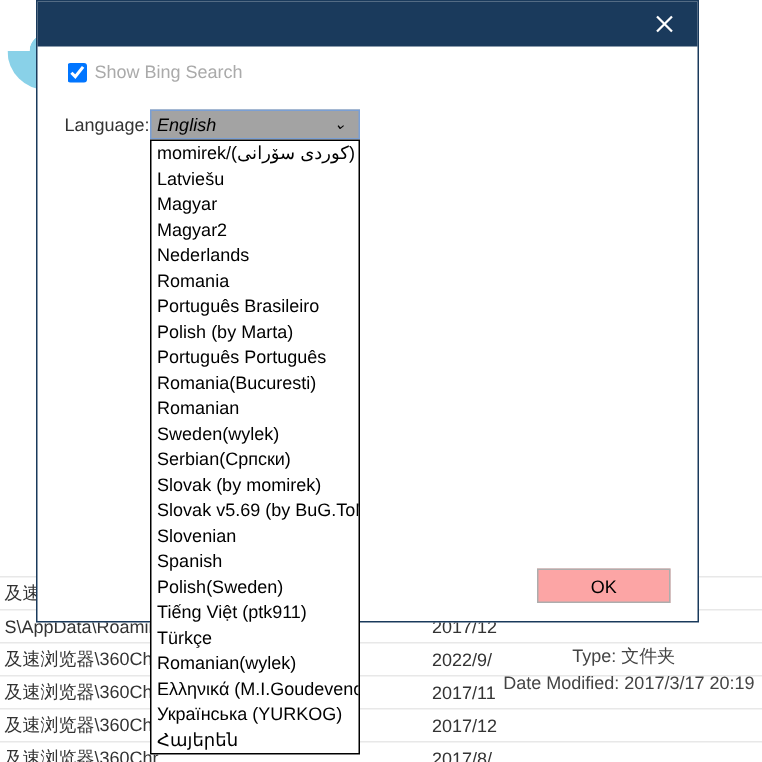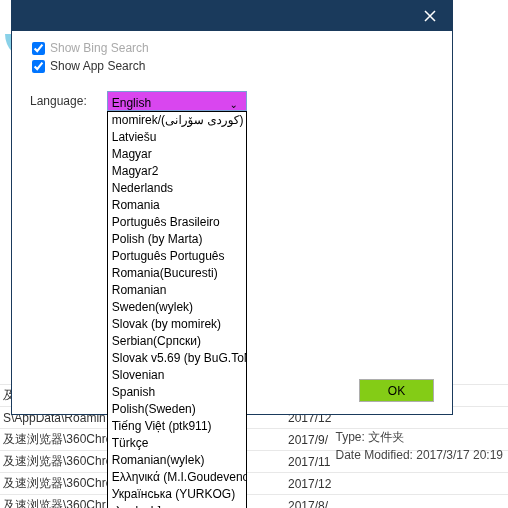--- a/index.html
+++ b/index.html
@@ -4,56 +4,56 @@
   <style>
     * { margin: 0; padding: 0; box-sizing: border-box; font-family: "Segoe UI", Tahoma, sans-serif; font-size: 12px; }
     body { width: 508px; height: 508px; background: #fff; overflow: hidden; position: relative; }
     
     .watermark { position: absolute; top: 8px; left: 5px; z-index: 1; pointer-events: none; }
     .watermark-logo { display: inline-block; width: 52px; height: 52px; border-radius: 50%; background: radial-gradient(circle, #3bb3d9 30%, transparent 31%), conic-gradient(#3bb3d9 0deg 90deg, transparent 90deg 180deg, #3bb3d9 180deg 270deg, transparent 270deg); opacity: 0.6; vertical-align: top; }
     .watermark-text { display: inline-block; vertical-align: top; margin-left: 4px; }
     .watermark-cn { color: #b8d9d0; font-size: 26px; font-weight: bold; font-family: "SimHei", sans-serif; letter-spacing: 1px; }
     .watermark-url { color: #4a9b4a; font-size: 15px; font-family: "Courier New", monospace; letter-spacing: 1px; }
     
-    .dialog { position: absolute; top: 0; left: 11px; width: 442px; height: 415px; background: #fff; border: 1px solid #1a3a5c; z-index: 10; }
+    .dialog { position: absolute; top: 0; left: 24px; width: 442px; height: 415px; background: #fff; border: 1px solid #1a3a5c; z-index: 10; }
     .titlebar { height: 30px; background: #1a3a5c; display: flex; justify-content: flex-end; }
     .close-btn { width: 45px; height: 30px; display: flex; align-items: center; justify-content: center; color: #fff; font-size: 16px; cursor: pointer; }
     .close-btn svg { width: 12px; height: 12px; }
     
     .dialog-body { padding: 10px 18px; position: relative; }
     .checkbox-row { display: flex; align-items: center; margin-bottom: 4px; margin-left: 2px; }
     .checkbox-row input { margin-right: 5px; width: 13px; height: 13px; }
     .checkbox-row label { color: #333; }
     .checkbox-row.dim label { color: #aaa; }
     
     .lang-row { margin-top: 18px; display: flex; align-items: flex-start; }
-    .lang-label { margin-right: 20px; margin-top: 3px; color: #333; }
+    .lang-label { margin-right: 0; margin-top: 3px; color: #333; }
     .combo { position: relative; width: 140px; }
-    .combo-display { border: 1px solid #7a9fd4; height: 20px; display: flex; align-items: flex-end; padding: 0 4px; background: #d946ef; justify-content: space-between; cursor: pointer; }
+    .combo-display { border: 1px solid #7a9fd4; height: 20px; display: flex; align-items: center; padding: 0 4px; background: #a3a3a3; justify-content: space-between; cursor: pointer; font-style: italic; }
     .combo-display span { color: #000; }
     .combo-arrow { width: 16px; text-align: center; color: #555; font-size: 10px; }
     
     .dropdown { position: absolute; top: 20px; left: 0; width: 140px; max-height: 410px; background: #fff; border: 1px solid #000; overflow-y: auto; overflow-x: hidden; z-index: 100; }
     .dropdown-item { padding: 1px 4px; white-space: nowrap; cursor: pointer; color: #000; line-height: 15px; }
     .dropdown::-webkit-scrollbar { width: 17px; }
     .dropdown::-webkit-scrollbar-track { background: #f0f0f0; }
     .dropdown::-webkit-scrollbar-thumb { background: #c0c0c0; border: 1px solid #a0a0a0; }
     .dropdown::-webkit-scrollbar-button { background: #f0f0f0; height: 17px; border: 1px solid #c0c0c0; }
     
-    .ok-btn { position: absolute; right: 18px; bottom: 12px; width: 75px; height: 23px; background: #84cc16; border: 1px solid #adadad; cursor: pointer; }
+    .ok-btn { position: absolute; right: 18px; bottom: 12px; width: 89px; height: 23px; background: #fca5a5; border: 1px solid #adadad; cursor: pointer; }
     
     .bg-content { position: absolute; left: 0; top: 384px; width: 508px; z-index: 0; }
     .bg-row { display: flex; border-top: 1px solid #e8e8e8; height: 22px; align-items: center; }
     .bg-path { width: 280px; padding-left: 3px; color: #333; overflow: hidden; white-space: nowrap; }
     .bg-date { width: 80px; padding-left: 8px; color: #333; }
     
     .right-panel { position: absolute; right: 5px; top: 32px; z-index: 5; color: #444; }
     .right-top { display: flex; align-items: center; gap: 4px; }
     .edit-icon { color: #2a7ab0; cursor: pointer; }
-    .info-line { margin-top: 380px; }
+    .info-line { margin-top: 380px; margin-left: 46px; }
     .info-line2 { margin-top: 2px; }
     
     .center-watermark { position: absolute; top: 236px; left: 174px; color: rgba(100,140,180,0.12); font-size: 14px; z-index: 20; pointer-events: none; letter-spacing: 1px; }
   </style>
 </head>
 <body>
 
 <div class="watermark">
   <span class="watermark-logo"></span>
   <span class="watermark-text">
@@ -82,46 +82,42 @@
       <svg viewBox="0 0 12 12">
           <path d="M1 1 L11 11 M11 1 L1 11" stroke="#fff" stroke-width="1.5"></path>
         </svg>
     </div>
   </div>
   <div class="dialog-body">
     <div class="checkbox-row dim">
       <input type="checkbox" checked="" style="">
       <label>Show Bing Search</label>
     </div>
-    <div class="checkbox-row">
-      <input type="checkbox" checked="" style="">
-      <label>Show App Search</label>
-    </div>
     <div class="lang-row">
       <span class="lang-label">Language:</span>
       <div class="combo">
         <div class="combo-display">
           <span>English</span>
           <span class="combo-arrow">⌄</span>
         </div>
         <div class="dropdown" id="dropdown">
             <div class="dropdown-item">momirek/(کوردی سۆرانی)</div>
             <div class="dropdown-item">Latviešu</div>
             <div class="dropdown-item">Magyar</div>
             <div class="dropdown-item">Magyar2</div>
             <div class="dropdown-item">Nederlands</div>
             <div class="dropdown-item">Romania</div>
             <div class="dropdown-item">Português Brasileiro</div>
             <div class="dropdown-item">Polish (by Marta)</div>
             <div class="dropdown-item">Português Português</div>
             <div class="dropdown-item">Romania(Bucuresti)</div>
             <div class="dropdown-item">Romanian</div>
             <div class="dropdown-item">Sweden(wylek)</div>
+            <div class="dropdown-item">Serbian(Српски)</div>
             <div class="dropdown-item">Slovak (by momirek)</div>
-            <div class="dropdown-item">Serbian(Српски)</div>
             <div class="dropdown-item">Slovak v5.69 (by BuG.ToM</div>
             <div class="dropdown-item">Slovenian</div>
             <div class="dropdown-item">Spanish</div>
             <div class="dropdown-item">Polish(Sweden)</div>
             <div class="dropdown-item">Tiếng Việt (ptk911)</div>
             <div class="dropdown-item">Türkçe</div>
             <div class="dropdown-item">Romanian(wylek)</div>
             <div class="dropdown-item">Ελληνικά (M.I.Goudevenos</div>
             <div class="dropdown-item">Українська (YURKOG)</div>
             <div class="dropdown-item">Հայերեն</div>
@@ -138,21 +134,21 @@
     <div class="bg-row">
       <div class="bg-path">及速浏览器\360Chrc</div>
       <div class="bg-date">2018/1/</div>
     </div>
     <div class="bg-row">
       <div class="bg-path">S\AppData\Roamin</div>
       <div class="bg-date">2017/12</div>
     </div>
     <div class="bg-row">
       <div class="bg-path">及速浏览器\360Chrc</div>
-      <div class="bg-date">2017/9/</div>
+      <div class="bg-date">2022/9/</div>
     </div>
     <div class="bg-row">
       <div class="bg-path">及速浏览器\360Chrc</div>
       <div class="bg-date">2017/11</div>
     </div>
     <div class="bg-row">
       <div class="bg-path">及速浏览器\360Chrc</div>
       <div class="bg-date">2017/12</div>
     </div>
     <div class="bg-row">

